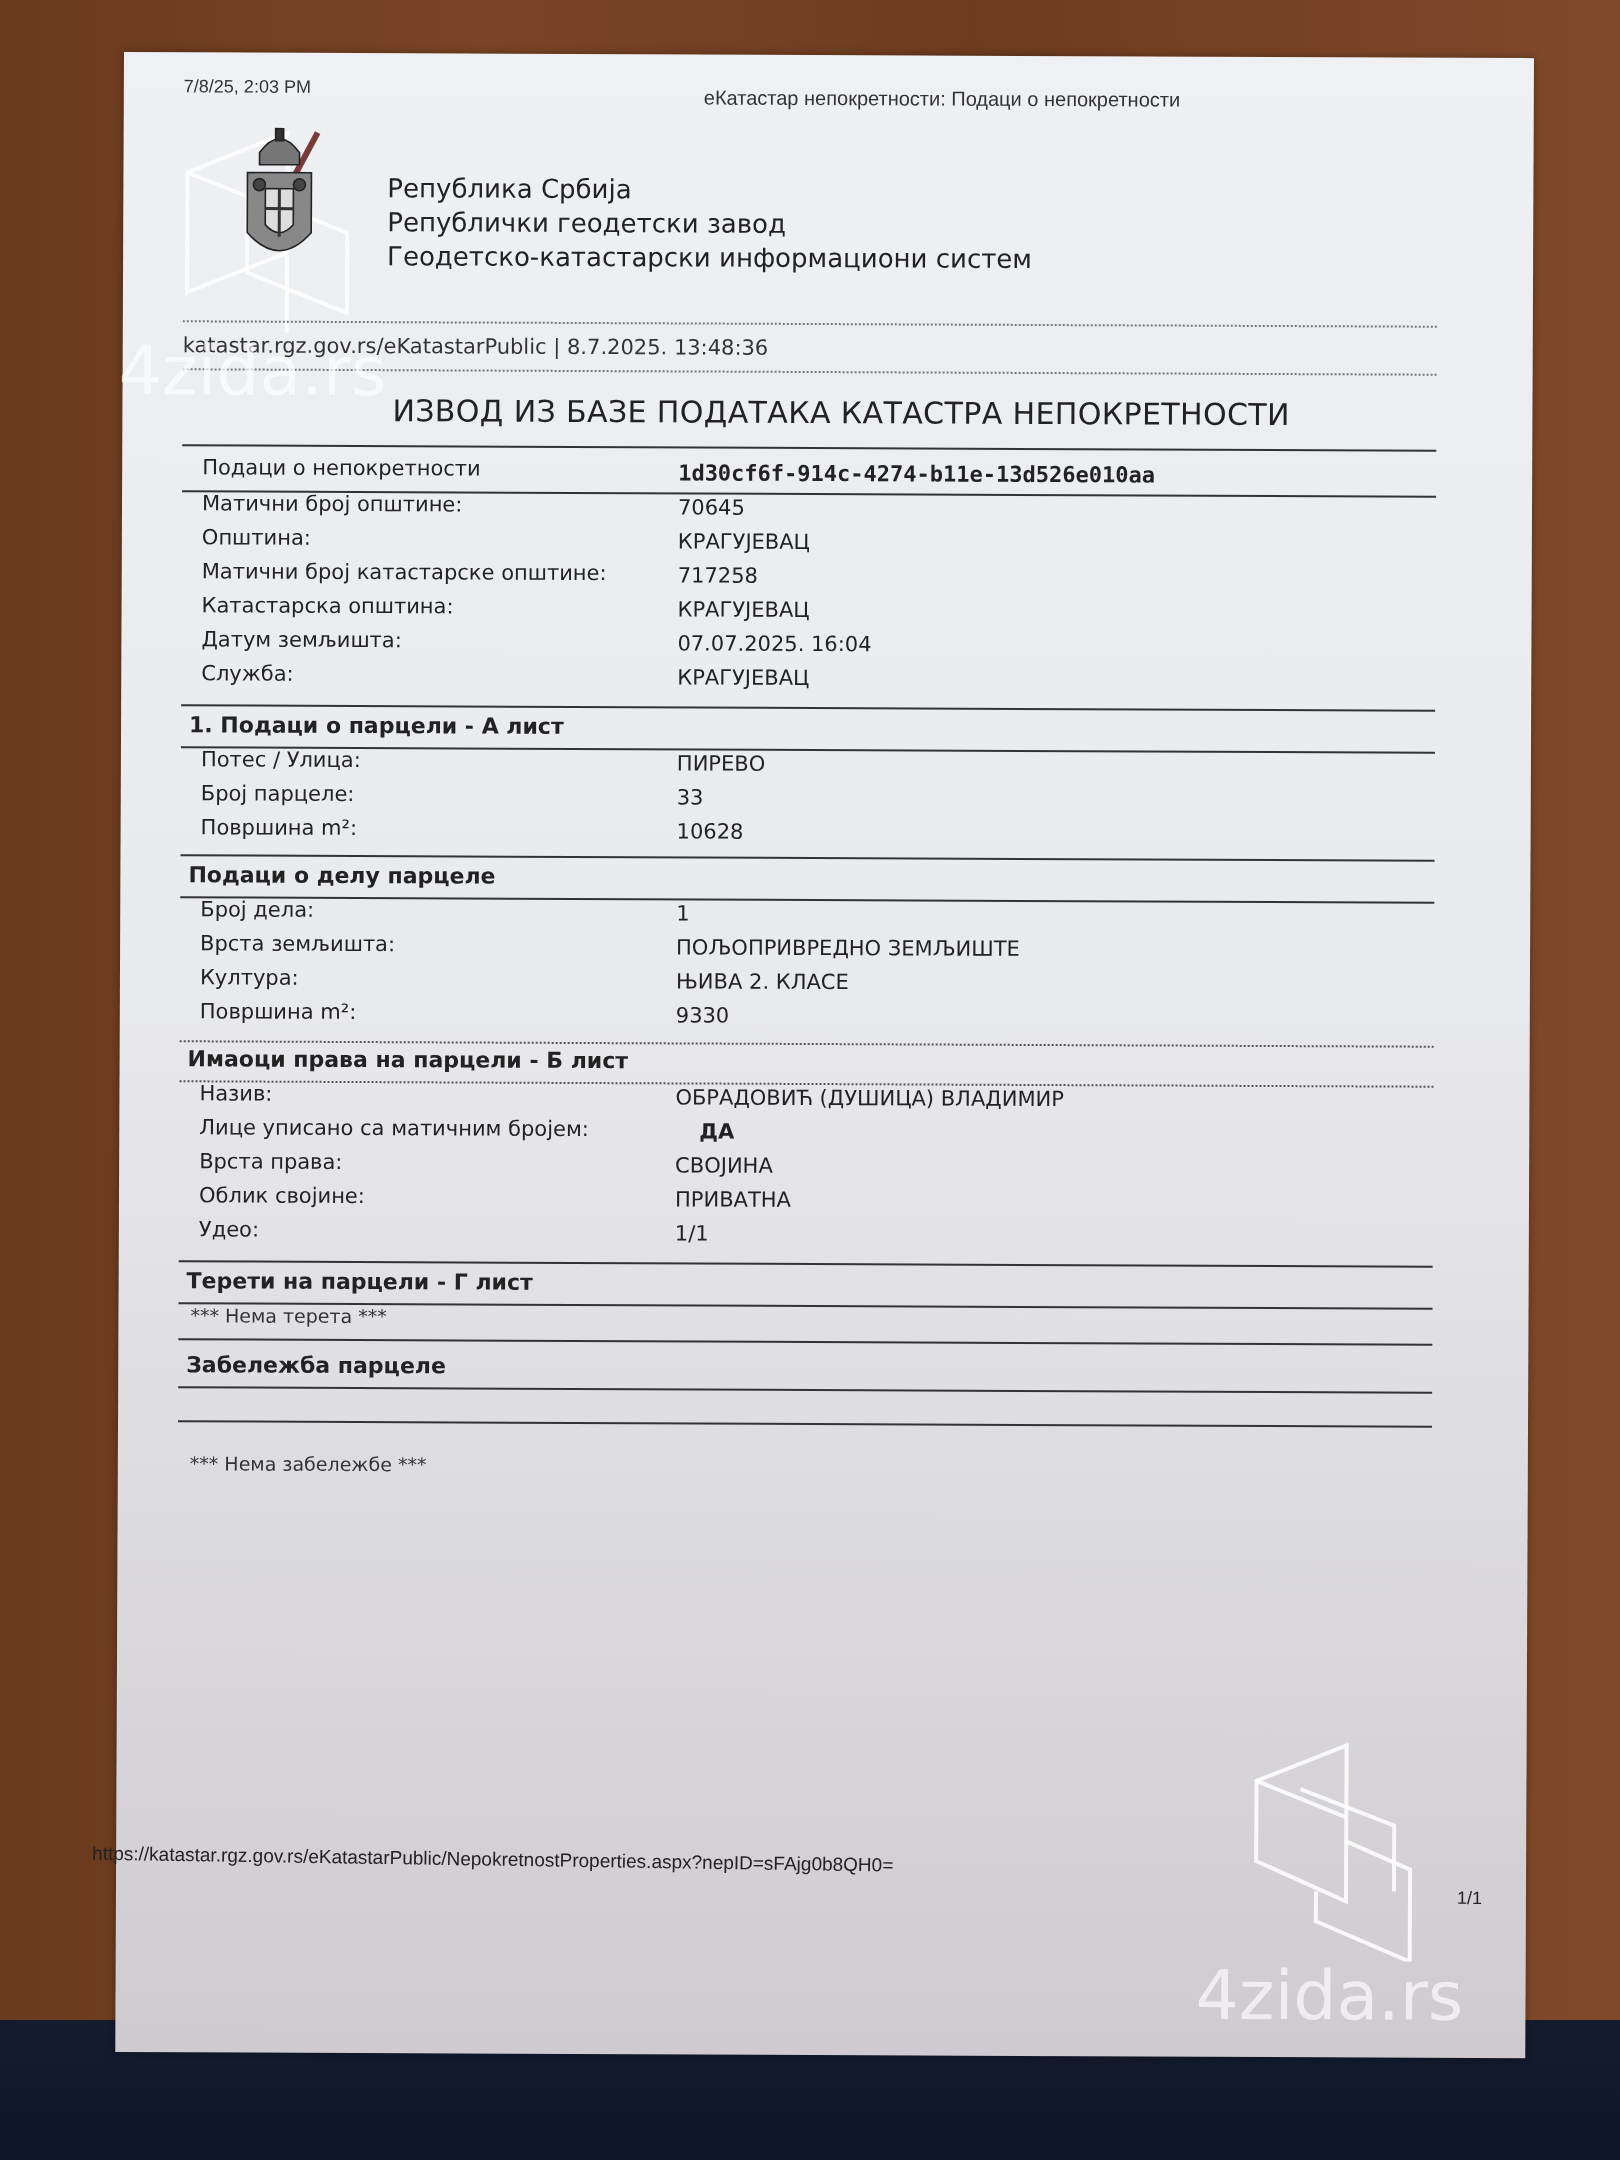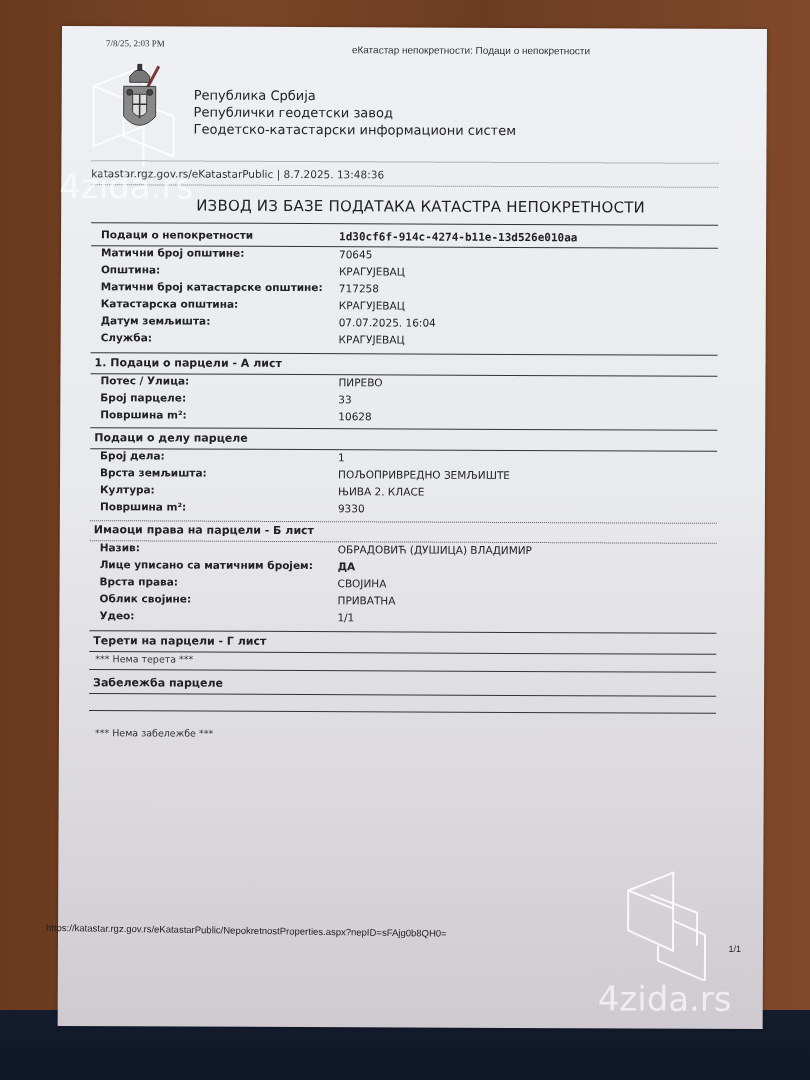--- a/index.html
+++ b/index.html
@@ -12,32 +12,32 @@
       position:absolute; left:0; top:1010px; width:810px; height:70px;
       background: linear-gradient(180deg,#141c2e 0%,#0f1626 100%);
     }
     .paper {
       position:absolute; left:62px; top:26px; width:705px; height:1000px;
       background: linear-gradient(180deg,#eef0f3 0%,#e9eaee 45%,#d9d7dc 80%,#cfcacf 100%);
       transform: rotate(0.25deg);
       transform-origin: top left;
       box-shadow: 0 0 4px rgba(0,0,0,0.35);
     }
-    .hdr-time { position:absolute; left:44px; top:12px; font-family:Liberation Serif, serif; font-size:9px; color:#333; }
+    .hdr-time { position:absolute; left:30px; top:12px; font-family:Liberation Sans, sans-serif; font-size:9px; color:#333; }
     .hdr-title { position:absolute; left:290px; top:17px; font-family:"Liberation Sans",sans-serif; font-size:10px; color:#333; }
     .crest { position:absolute; left:58px; top:36px; width:40px; height:76px; }
     .org { position:absolute; left:132px; top:60px; font-size:13px; color:#222; line-height:17px; }
     .hr-thin { position:absolute; left:30px; right:48px; height:0; border-top:1px dotted #777; }
     .url-line { position:absolute; left:30px; top:141px; font-size:10.5px; color:#333; }
     .main-title { position:absolute; left:135px; top:170px; font-size:15px; color:#222; letter-spacing:0.2px; }
     .row { position:absolute; left:40px; width:620px; height:16px; font-size:10.5px; color:#222; }
-    .row .k { position:absolute; left:0; top:0; font-weight:bold; }
+    .row .k { position:absolute; left:0; top:0; font-weight:normal; }
     .row .v { position:absolute; left:238px; top:1px; font-size:10.5px; }
     .row .v.mono { font-family:"DejaVu Sans Mono", monospace; font-weight:bold; font-size:11px; }
-    .row .v.bold { font-weight:bold; }
+    .row .v.bold { font-weight:bold;margin-left:12px; }
     .sec { position:absolute; left:34px; font-size:11px; font-weight:bold; color:#222; }
     .rule { position:absolute; left:30px; right:48px; height:0; border-top:1.5px solid #333; }
     .rule.dot { border-top:1px dotted #555; }
     .none { position:absolute; left:22px; font-size:9.5px; color:#333;margin-left:14px; }
     .footer-url { position:absolute; left:-12px; top:898px; font-family:"Liberation Sans",sans-serif; font-size:9.5px; color:#222; transform:rotate(0.6deg); }
     .page-no { position:absolute; right:22px; top:915px; font-family:"Liberation Sans",sans-serif; font-size:9px; color:#222; }
     .wm-text { position:absolute; font-family:"DejaVu Sans",sans-serif; color:rgba(255,255,255,0.65); font-size:34px; }
     .wm-logo { position:absolute; }
     .pen { position:absolute; left:88px; top:38px; width:3px; height:32px; background:#7a3a3a; transform:rotate(28deg); }
   </style>

